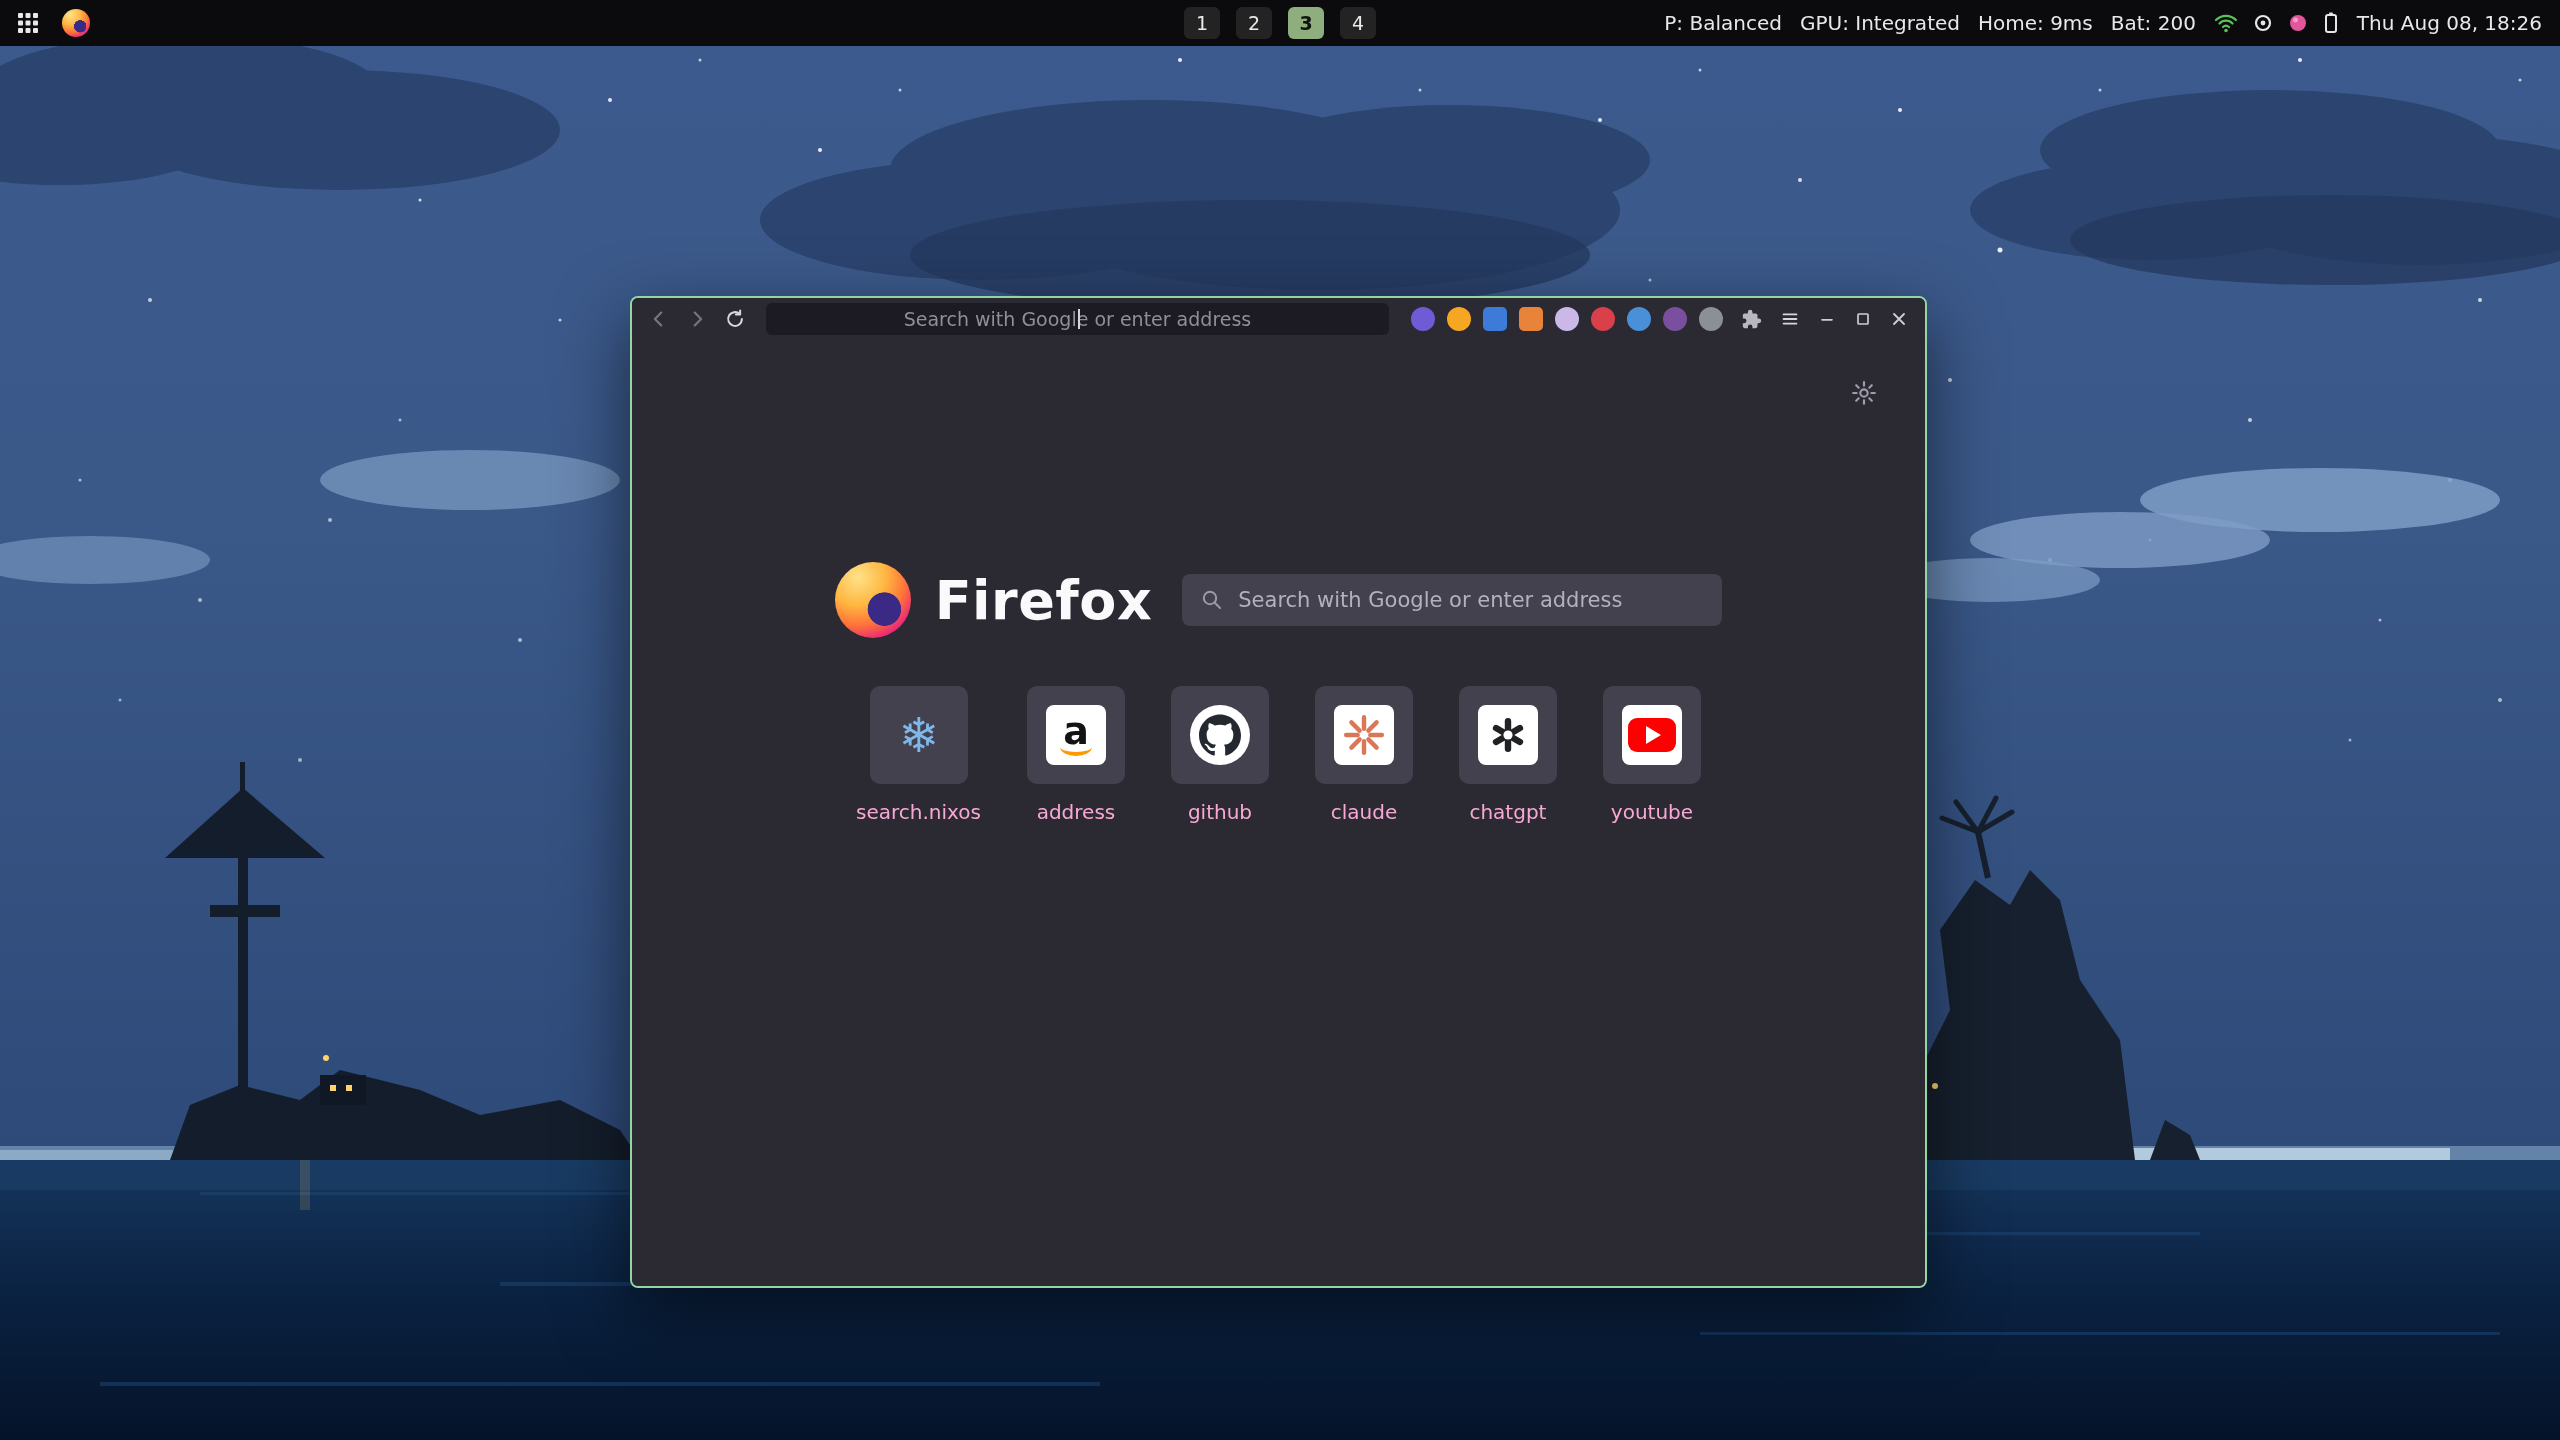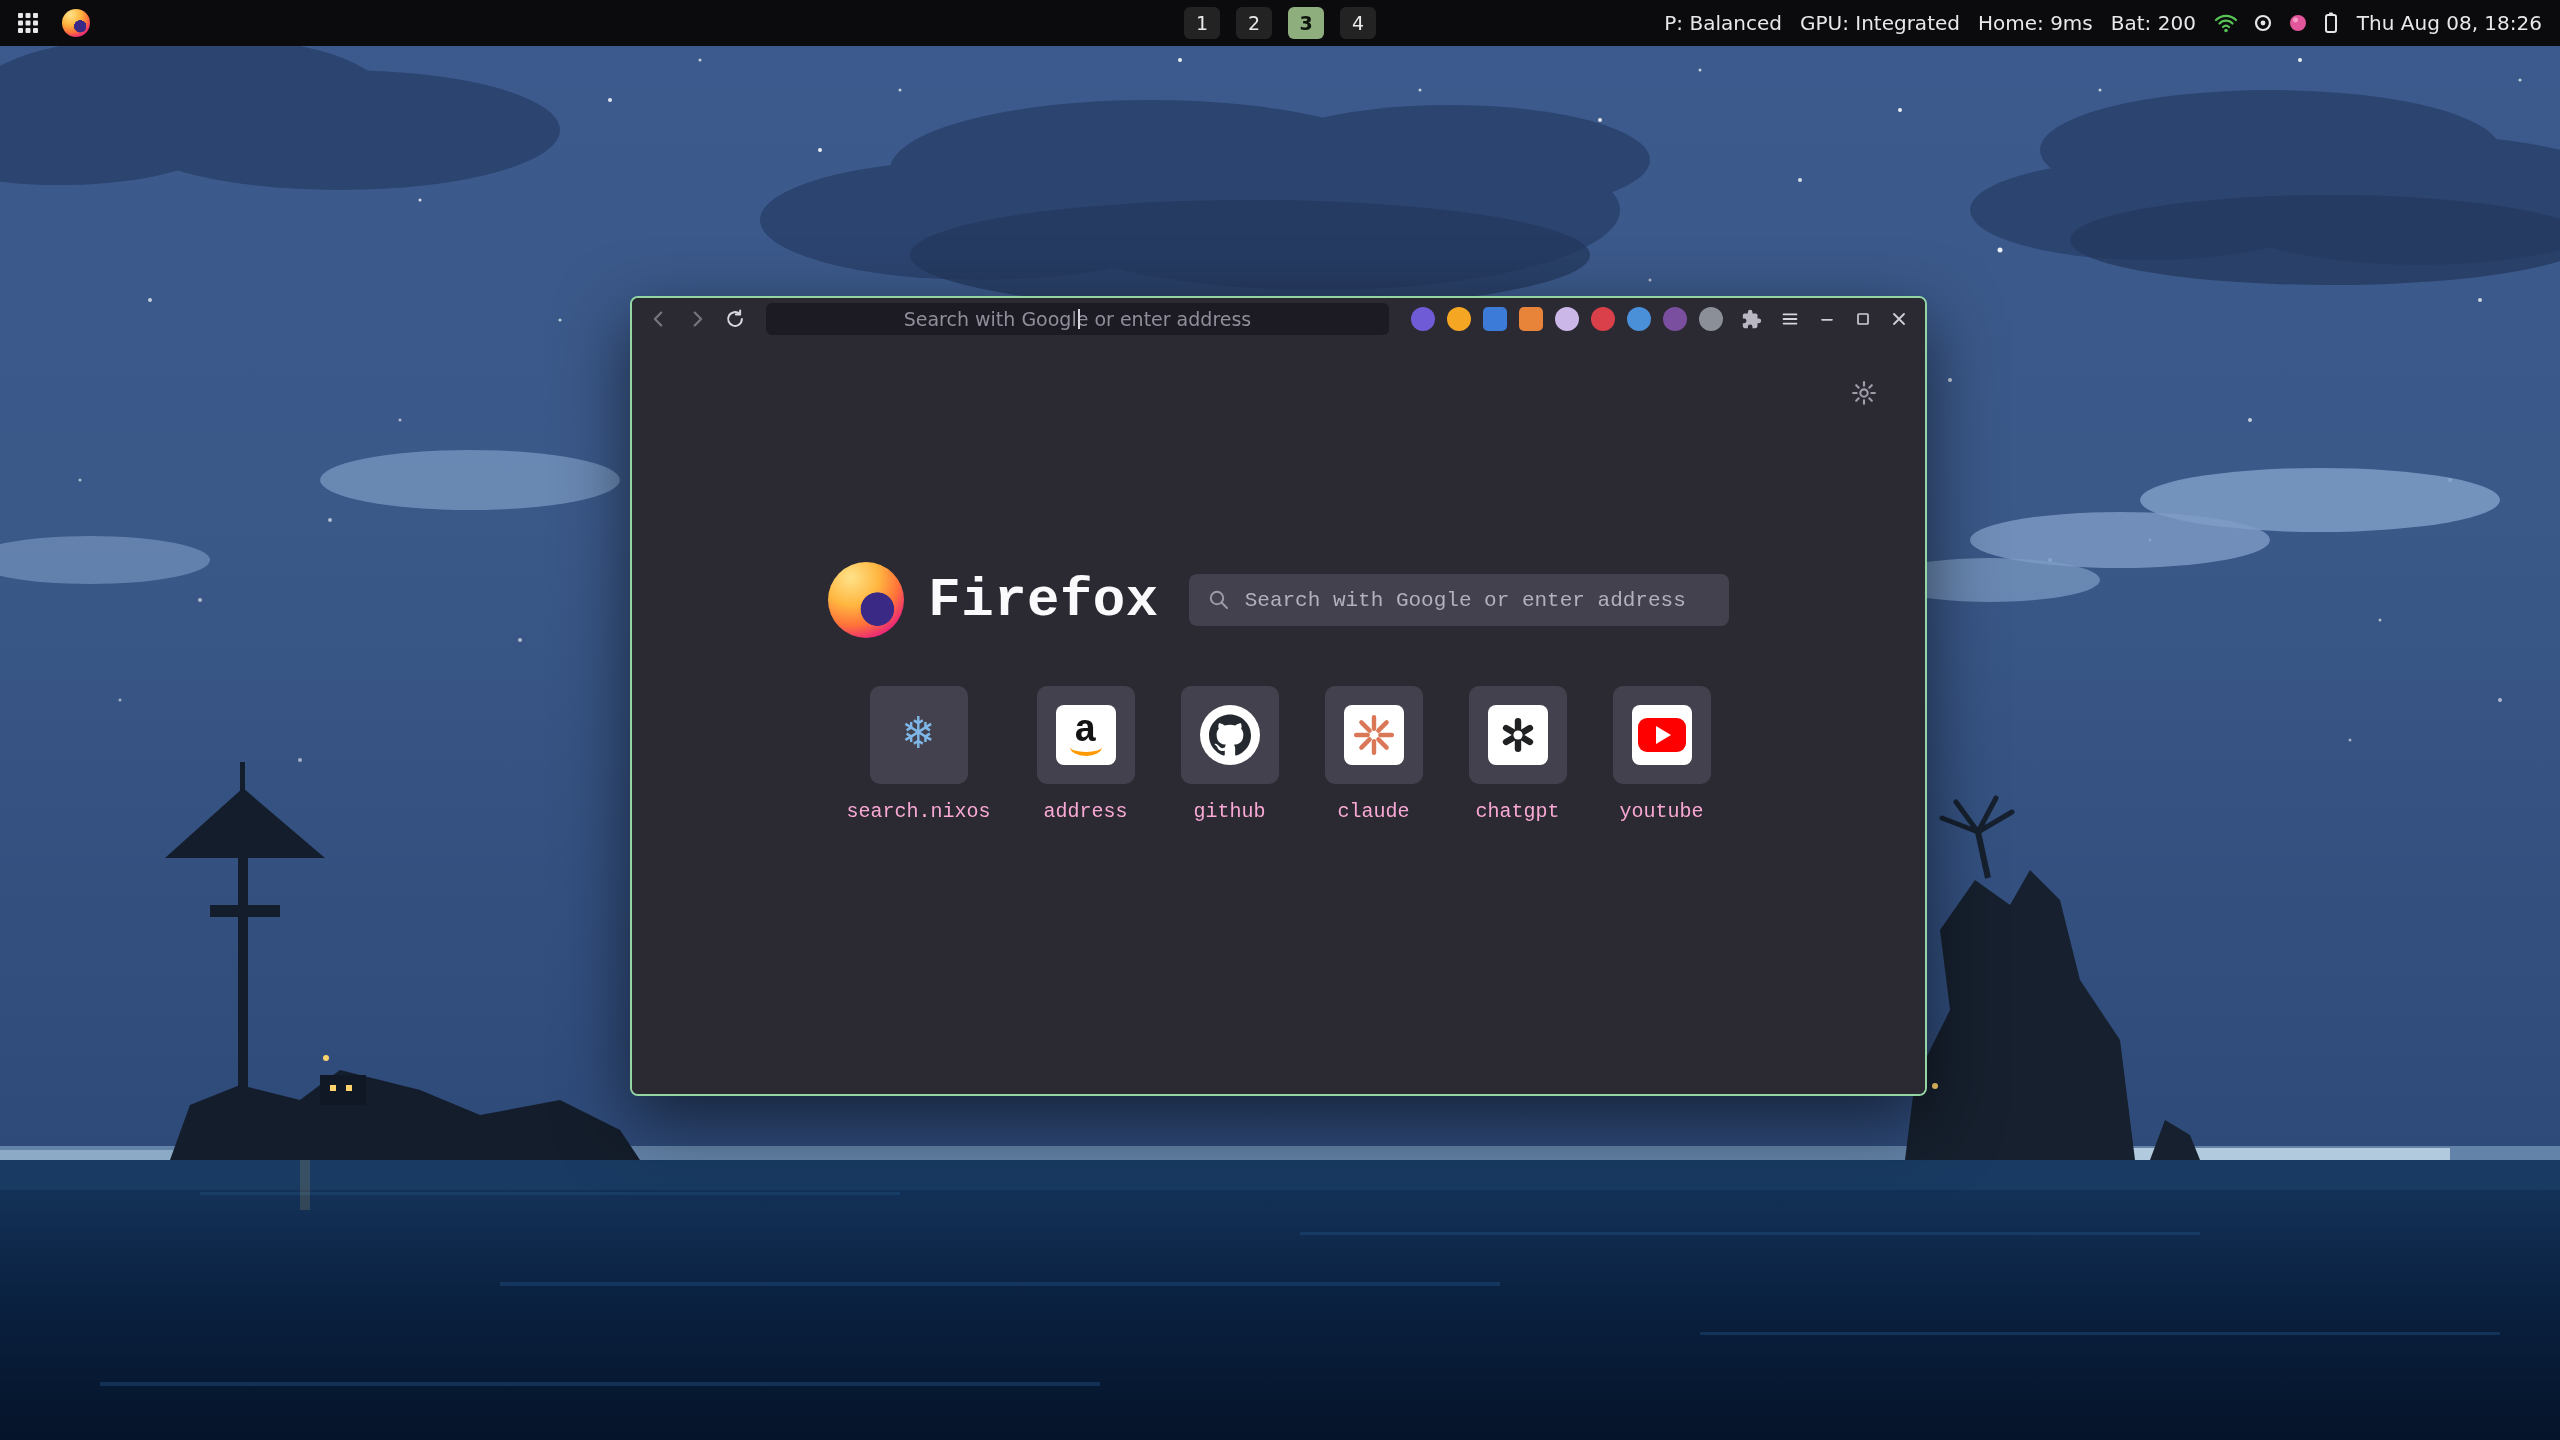--- a/index.html
+++ b/index.html
@@ -24,21 +24,21 @@
   .tb-icons { display:flex; align-items:center; gap:15px; }
   .ff-ball { display:inline-block; border-radius:50%;
     background:
       radial-gradient(circle at 65% 62%, #3a2a85 0 24%, rgba(58,42,133,0) 25%),
       radial-gradient(circle at 30% 20%, #ffe289 0%, #ffb640 35%, #ff7139 60%, #e31587 85%, #9a1c8a 100%); }
   .ff-ball.sm { width:18px; height:18px; }
   .ff-ball.md { width:28px; height:28px; }
   .ff-ball.lg { width:76px; height:76px; }
 
   
-  .fx-window { position:absolute; left:630px; top:296px; width:1297px; height:800px;
+  .fx-window { position:absolute; left:630px; top:296px; width:1297px; height:992px;
     border:2px solid #93d6a3; border-radius:8px; overflow:hidden; background:#2b2a33;
     box-shadow:0 24px 70px rgba(0,0,0,.55); z-index:5; display:flex; flex-direction:column; }
 
   .fx-toolbar { height:42px; background:#2b2a33; display:flex; align-items:center;
     padding:0 10px; gap:4px; flex:0 0 auto; }
   .tool-btn { width:34px; height:32px; border:none; background:transparent; border-radius:6px;
     display:flex; align-items:center; justify-content:center; cursor:pointer; }
   .urlbar { flex:1; height:32px; margin:0 10px; background:#1c1b23; border-radius:6px;
     display:flex; align-items:center; justify-content:center; position:relative; cursor:text; }
   .url-ph { color:#8f8e9a; font-size:19px; }
@@ -58,21 +58,21 @@
   .newtab-btn { width:30px; height:30px; margin-left:8px; border:none; background:transparent;
     border-radius:6px; display:flex; align-items:center; justify-content:center; cursor:pointer; }
   .alltabs-btn { margin-left:auto; margin-right:10px; width:30px; height:30px; border:none;
     background:transparent; border-radius:6px; display:flex; align-items:center;
     justify-content:center; cursor:pointer; }
 
   .fx-content { position:relative; flex:1; background:#2b2a33; }
   .gear-btn { position:absolute; top:36px; right:44px; width:34px; height:34px; border:none;
     background:transparent; cursor:pointer; display:flex; align-items:center; justify-content:center; }
 
-  .nt-center { display:flex; flex-direction:column; align-items:center; padding-top:222px;font-family:Liberation Mono, monospace; }
+  .nt-center { display:flex; flex-direction:column; align-items:center; padding-top:222px; }
   .brand-row { display:flex; align-items:center; gap:24px; }
   .brand { font-size:54px; font-weight:700; color:#fafafc; letter-spacing:.5px; margin-right:6px; }
   .nt-search { width:540px; height:52px; background:#42414d; border-radius:8px;
     display:flex; align-items:center; gap:14px; padding:0 18px; cursor:text; }
   .nt-search-ph { color:#b2b1bc; font-size:21px; }
 
   .shortcuts { display:flex; gap:46px; margin-top:48px; }
   .shortcut { display:flex; flex-direction:column; align-items:center; cursor:pointer; }
   .tile { width:98px; height:98px; background:#42414d; border-radius:10px;
     display:flex; align-items:center; justify-content:center; }

